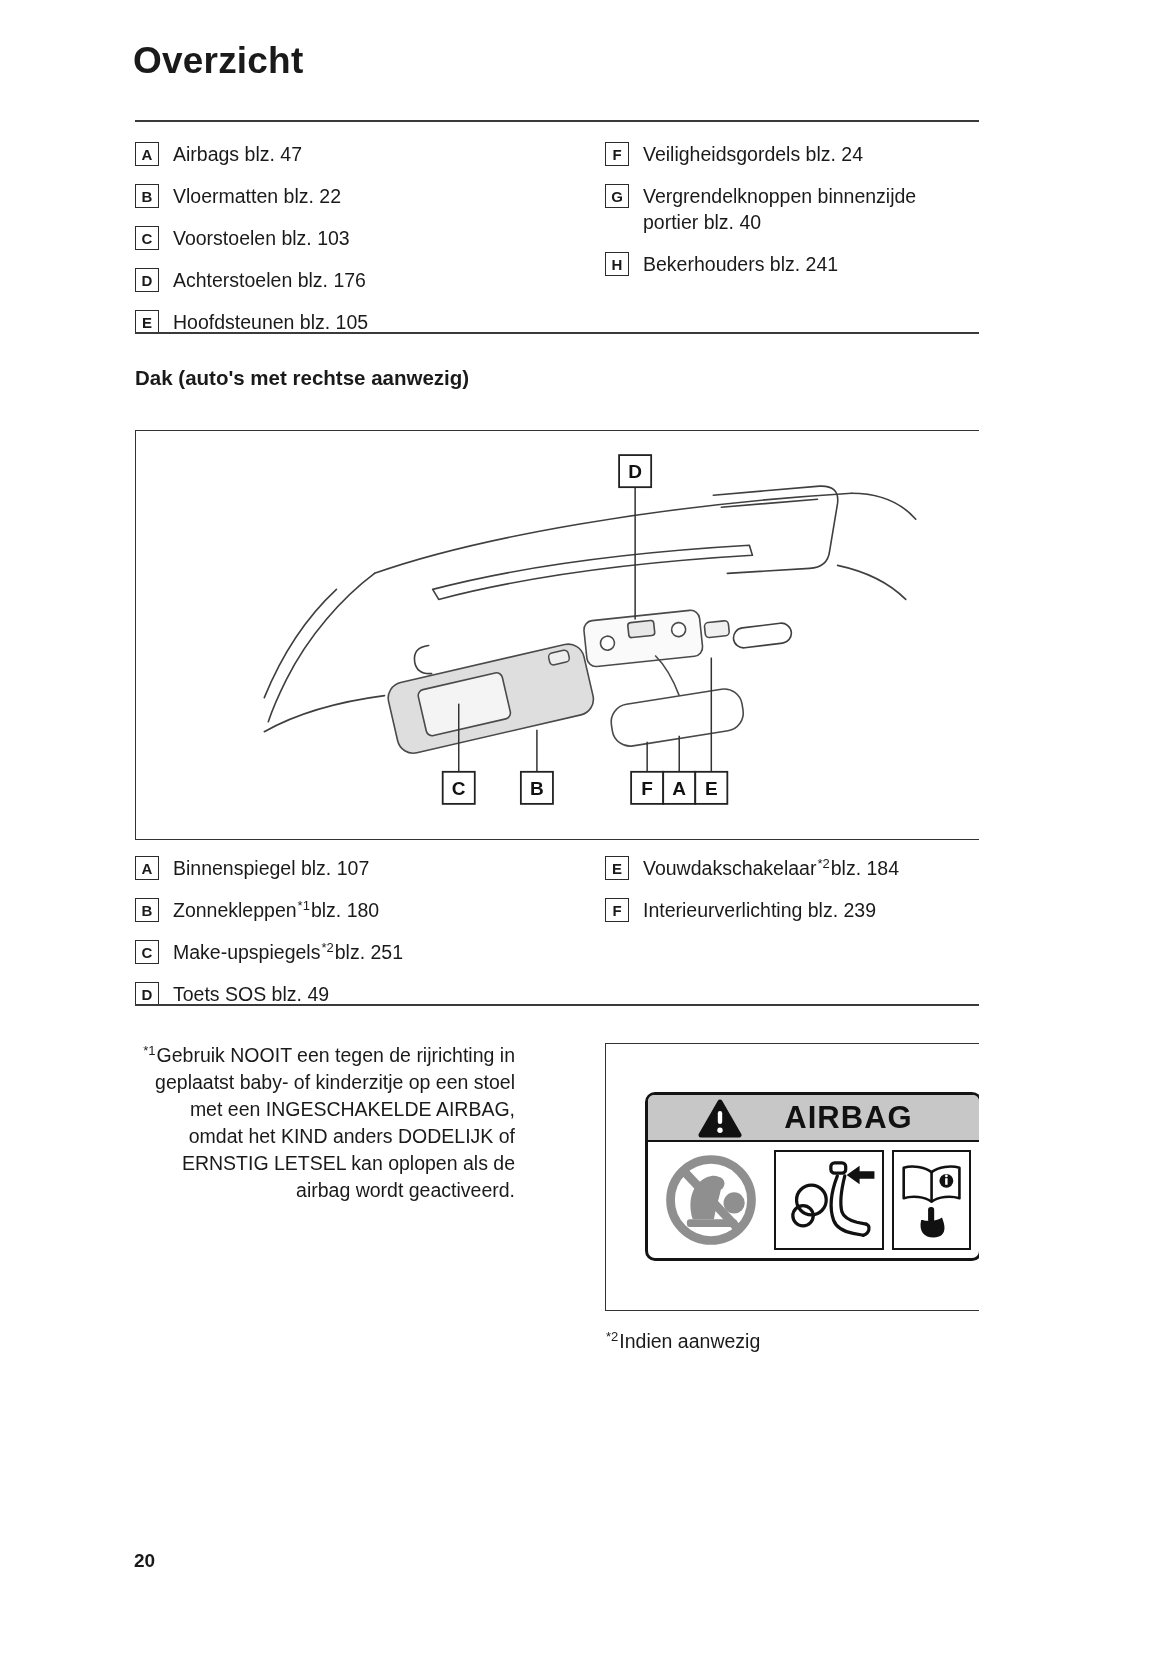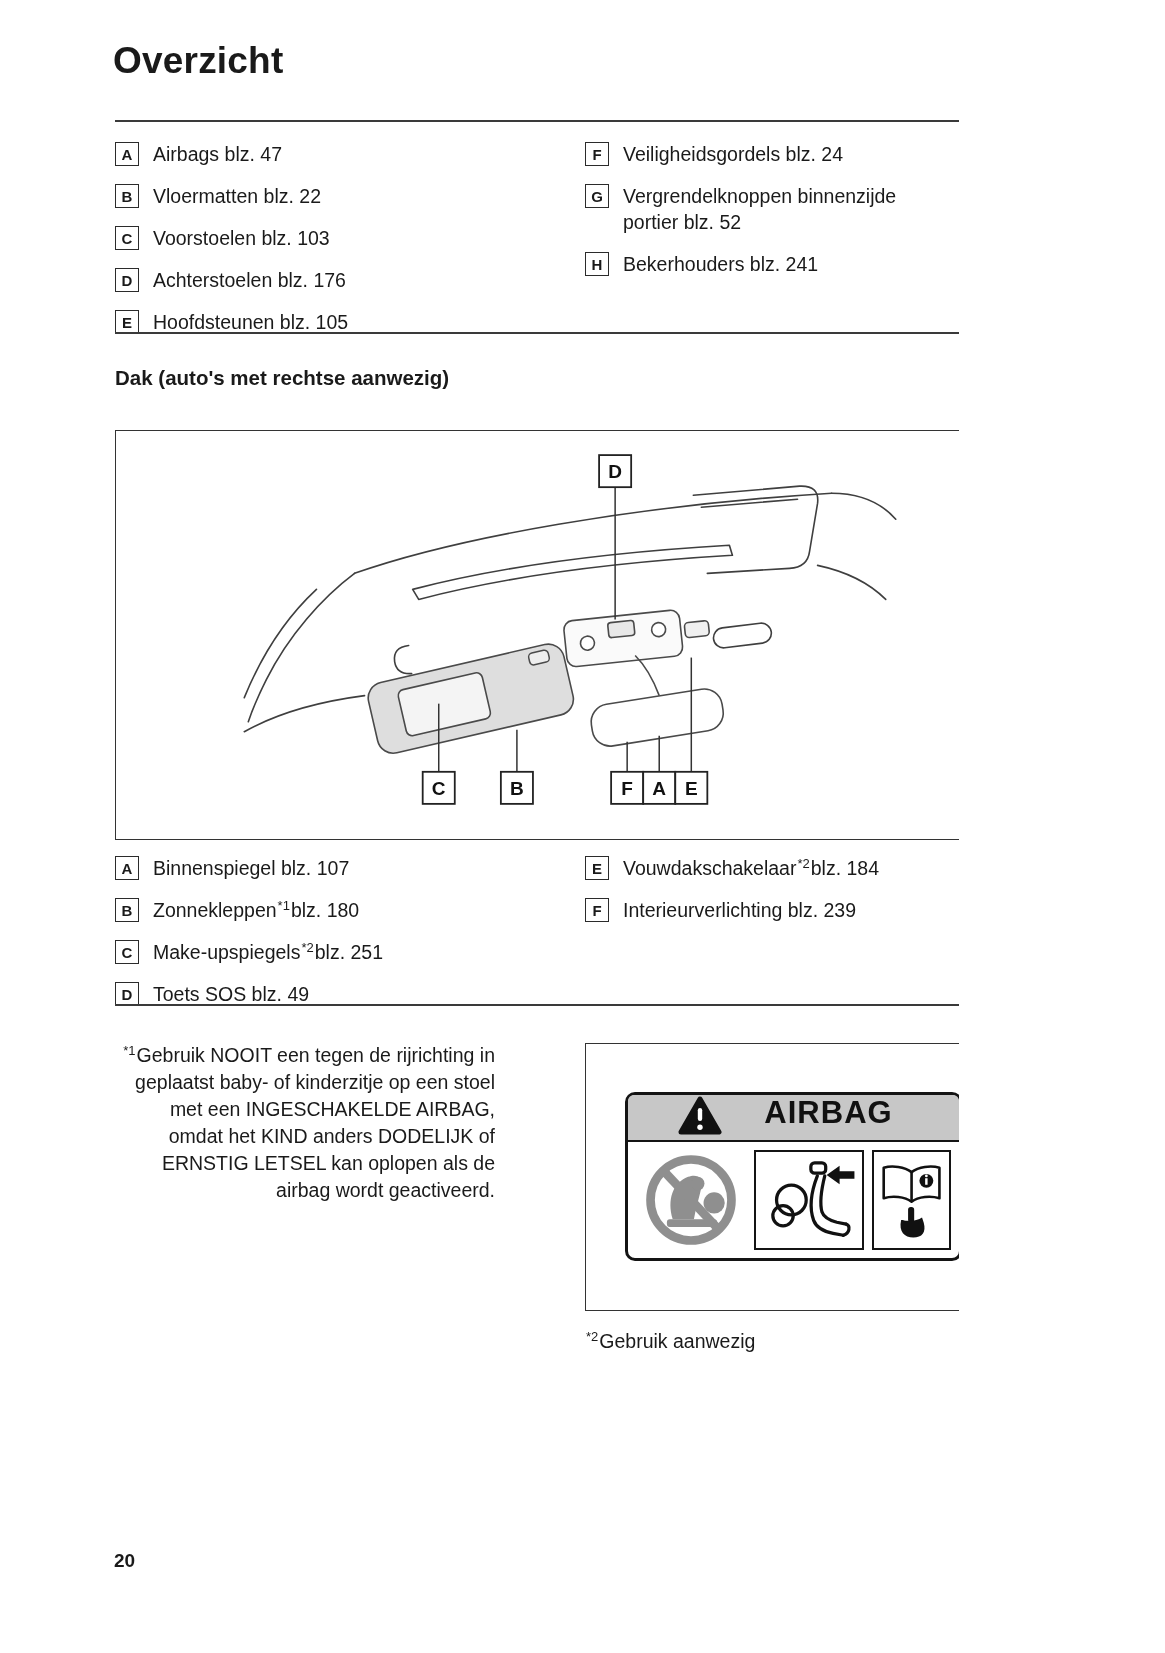--- a/index.html
+++ b/index.html
@@ -2,21 +2,21 @@
 <html><head>
 <meta charset="utf-8">
 <style>
   * { margin: 0; padding: 0; box-sizing: border-box; }
   html, body { background: #ffffff; }
   body {
     width: 1165px; height: 1653px;
     font-family: "Liberation Sans", sans-serif;
     color: #1a1a1a;
   }
-  .page { position: relative; width: 959px; height: 1653px; background: #fff; overflow: hidden; }
+  .page { position: relative; width: 959px; height: 1653px; background: #fff; overflow: hidden; margin-left: 20px; }
   .abs { position: absolute; }
 
   .title { left: 113px; top: 40px; font-size: 37px; font-weight: 700; letter-spacing: 0.2px; }
   .rule { position: absolute; left: 115px; width: 887px; height: 2px; background: #3a3a3a; }
 
   .legend-col { position: absolute; }
   .legend-item { display: flex; align-items: flex-start; margin-bottom: 16px; }
   .keybox {
     flex: 0 0 auto; width: 24px; height: 24px;
     border: 1.7px solid #2b2b2b;
@@ -35,21 +35,21 @@
 
   .footnote { left: 115px; top: 1042px; width: 380px; font-size: 19.5px; line-height: 27px; text-align: right; }
   .footnote2 { left: 585px; top: 1330px; font-size: 19.5px; }
 
   .warning-box { left: 585px; top: 1043px; width: 417px; height: 268px; border: 1.6px solid #333; padding-top: 48px; background: #fff; }
   .warning-inner { width: 337px; margin: 0 auto; border: 3px solid #141414; border-radius: 10px; background: #fff; }
   .warning-header {
     height: 47px; background: #c7c7c7;
     border-bottom: 2.5px solid #141414;
     border-radius: 6px 6px 0 0;
-    display: flex; padding-left: 50px;
+    display: flex; align-items: center; padding-left: 50px;
   }
   .warning-title { flex: 1; text-align: center; font-size: 31px; font-weight: 700; letter-spacing: 1px; color: #111; padding-right: 24px; }
   .pictos { display: flex; gap: 8px; padding: 8px; }
   .cell { height: 100px; display: flex; align-items: center; justify-content: center; background: #fff; }
   .cell-1 { width: 110px; }
   .cell-2 { width: 110px; border: 2px solid #141414; }
   .cell-3 { width: 79px; border: 2px solid #141414; }
 
   .pagenum { left: 114px; top: 1550px; font-size: 19px; font-weight: 700; }
 </style>
@@ -84,21 +84,21 @@
     </div>
   </div>
 
   <div class="legend-col" style="left:585px; top:141px; width:380px;">
     <div class="legend-item">
       <span class="keybox">F</span>
       <span class="item-text narrow"><span>Veiligheidsgordels blz. 24</span><sup class="fn"></sup><span></span></span>
     </div>
     <div class="legend-item">
       <span class="keybox">G</span>
-      <span class="item-text narrow"><span>Vergrendelknoppen binnenzijde portier blz. 52</span><sup class="fn"></sup><span></span></span>
+      <span class="item-text narrow"><span>Vergrendelknoppen binnenzijde portier blz. 40</span><sup class="fn"></sup><span></span></span>
     </div>
     <div class="legend-item">
       <span class="keybox">H</span>
       <span class="item-text narrow"><span>Bekerhouders blz. 241</span><sup class="fn"></sup><span></span></span>
     </div>
   </div>
 
   <div class="rule" style="top:332px;"></div>
 
   <div class="abs subheading">Dak (auto's met rechtse aanwezig)</div>
@@ -256,17 +256,17 @@
             <g fill="#111111">
               <rect x="38" y="58" width="7" height="18" rx="3.2"></rect>
               <path d="M 30,73 C 27,87 34,93 44,93 C 54,93 59,87 56,76 L 54,70 C 49,74 38,75 32,73 Z"></path>
             </g>
           </svg>
         </div>
       </div>
     </div>
   </div>
 
-  <div class="abs footnote2"><sup class="fn">*2</sup><span>Gebruik aanwezig</span></div>
+  <div class="abs footnote2"><sup class="fn">*2</sup><span>Indien aanwezig</span></div>
 
   <div class="abs pagenum">20</div>
 
 </div>
 
 </body></html>

